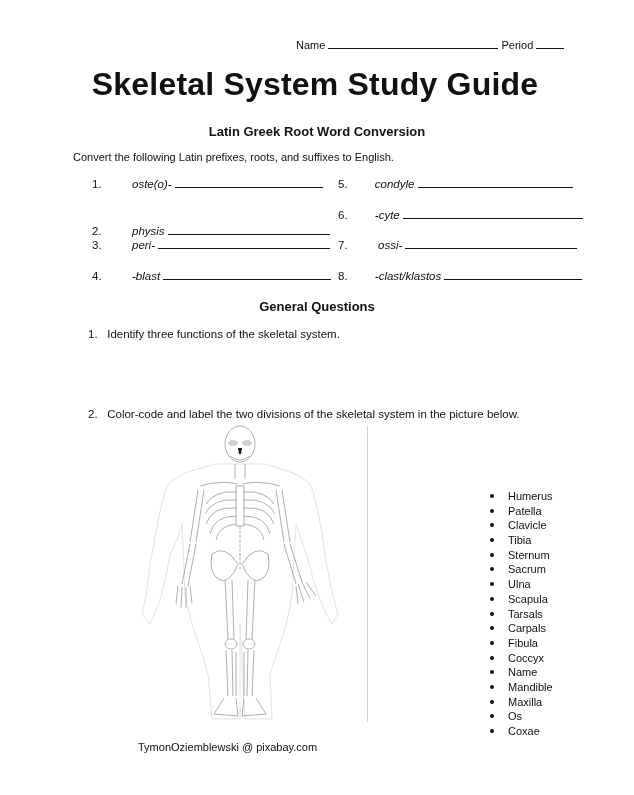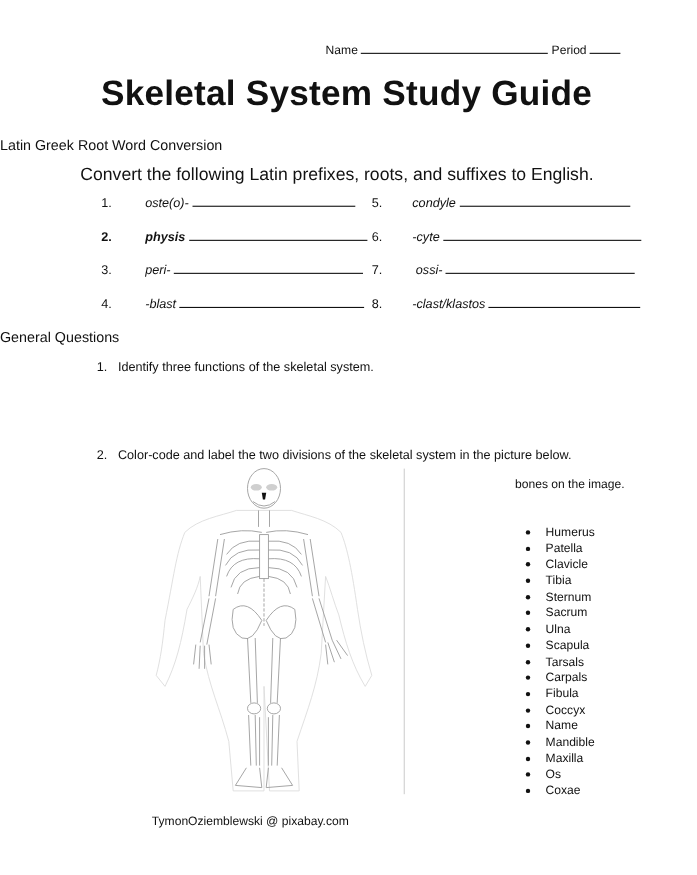--- a/index.html
+++ b/index.html
@@ -7,29 +7,29 @@
       width: 634px; height: 795px; position: relative; overflow: hidden;
       font-family: "Liberation Sans", "DejaVu Sans", sans-serif; color: #111;
     }
     .abs { position: absolute; }
     .header-line { top: 38px; left: 296px; font-size: 11px; white-space: nowrap; }
     .blank { display: inline-block; border-bottom: 1px solid #111; height: 10px; vertical-align: baseline; }
     .title {
       top: 66px; left: 0; width: 630px; text-align: center;
       font-size: 32px; font-weight: bold; letter-spacing: 0.2px;
     }
-    .section-title { left: 0; width: 634px; font-size: 13px; font-weight: normal; }
-    .instr { top: 151px; left: 73px; font-size: 16px; }
+    .section-title { left: 0; width: 634px; text-align: center; font-size: 13px; font-weight: bold; }
+    .instr { top: 151px; left: 73px; font-size: 11px; }
     .root-item { font-size: 11.5px; white-space: nowrap; }
     .root-item .num { font-style: normal; }
     .root-item .term { font-style: italic; margin-left: 24px; }
     .q { font-size: 11.5px; white-space: nowrap; }
     .divider { left: 367px; top: 426px; width: 1px; height: 296px; background: #cfcfcf; }
     .label-head { top: 434px; left: 448px; width: 140px; text-align: center; font-size: 11px; line-height: 15px; }
-    .bone-list { top: 477px; left: 478px; margin: 0; padding: 0; list-style: none; font-size: 11px; }
+    .bone-list { top: 477px; left: 478px; margin: 12px; padding: 0; list-style: none; font-size: 11px; }
     .bone-list li { height: 14.7px; line-height: 14.7px; position: relative; padding-left: 18px; }
     .bone-list li .dot { position: absolute; left: 0; top: 5px; width: 4px; height: 4px; border-radius: 50%; background: #111; }
     .credit { top: 741px; left: 138px; font-size: 11px; }
     .skeleton { left: 120px; top: 424px; width: 240px; height: 300px; }
   </style>
 </head>
 <body>
 
 <div class="abs header-line">
   <span>Name</span>
@@ -41,21 +41,21 @@
 <div class="abs title">Skeletal System Study Guide</div>
 
 <div class="abs section-title" style="top:124px;">Latin Greek Root Word Conversion</div>
 <div class="abs instr">Convert the following Latin prefixes, roots, and suffixes to English.</div>
 
 <div class="abs root-item" style="top:177px; left:92px;">
   <span class="num">1.</span>&nbsp;
   <span class="term">oste(o)-</span>
   <span class="blank" style="width:148px;"></span>
 </div>
-<div class="abs root-item" style="top:208px; left:92px;font-weight:bold;">
+<div class="abs root-item" style="top:224px; left:92px;">
   <span class="num">2.</span>&nbsp;
   <span class="term">physis</span>
   <span class="blank" style="width:162px;"></span>
 </div>
 <div class="abs root-item" style="top:238px; left:92px;">
   <span class="num">3.</span>&nbsp;
   <span class="term">peri-</span>
   <span class="blank" style="width:172px;"></span>
 </div>
 <div class="abs root-item" style="top:269px; left:92px;">
@@ -140,21 +140,20 @@
   <path d="M106 226 L108 272 M112 226 L113 272 M116 228 L116 272"></path>
   <path d="M134 226 L132 272 M128 226 L127 272 M124 228 L124 272"></path>
 
   <path d="M104 274 L94 290 L118 292 L116 274"></path>
   <path d="M136 274 L146 290 L122 292 L124 274"></path>
 </svg>
 
 <div class="abs divider"></div>
 
 <div class="abs label-head">
-  <div>bones on the image.</div>
 </div>
 <ul class="abs bone-list">
   <li><span class="dot"></span><span>Humerus</span></li>
   <li><span class="dot"></span><span>Patella</span></li>
   <li><span class="dot"></span><span>Clavicle</span></li>
   <li><span class="dot"></span><span>Tibia</span></li>
   <li><span class="dot"></span><span>Sternum</span></li>
   <li><span class="dot"></span><span>Sacrum</span></li>
   <li><span class="dot"></span><span>Ulna</span></li>
   <li><span class="dot"></span><span>Scapula</span></li>

